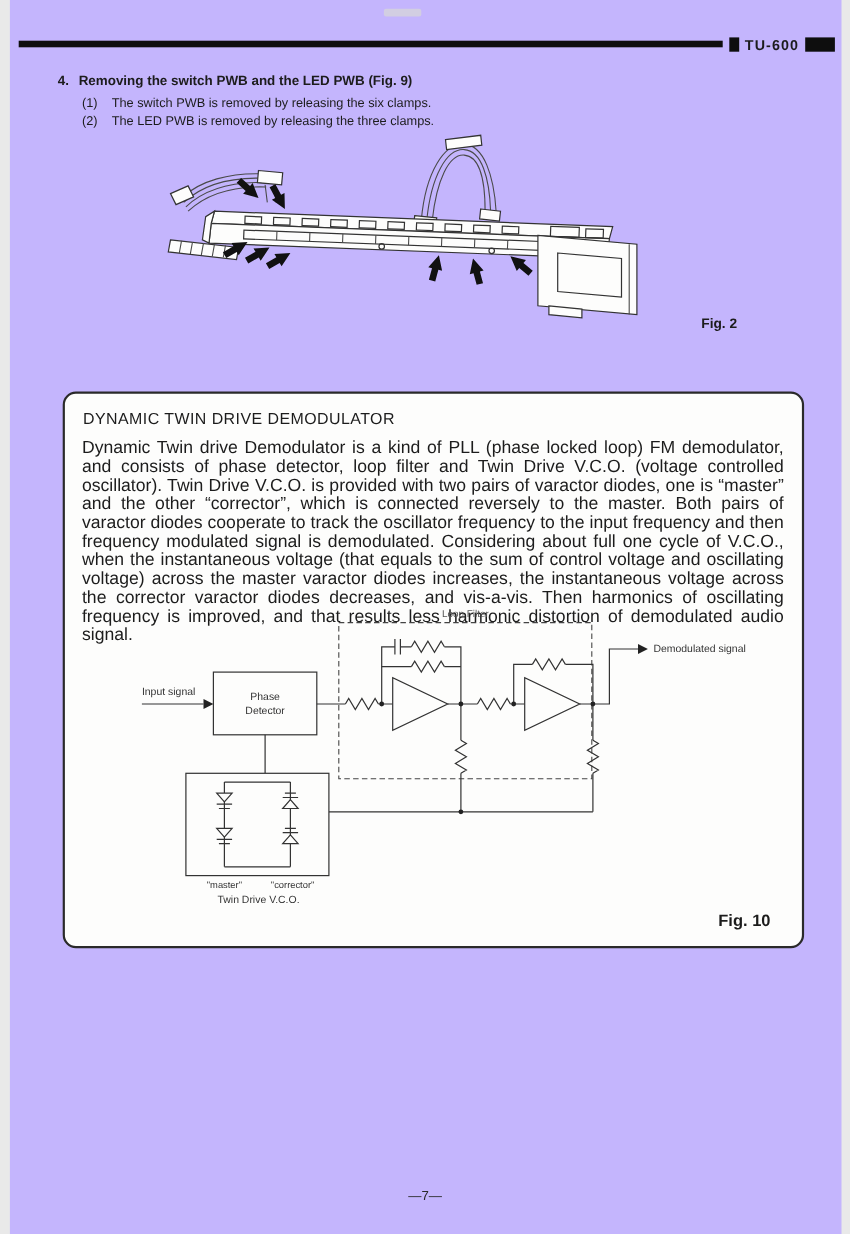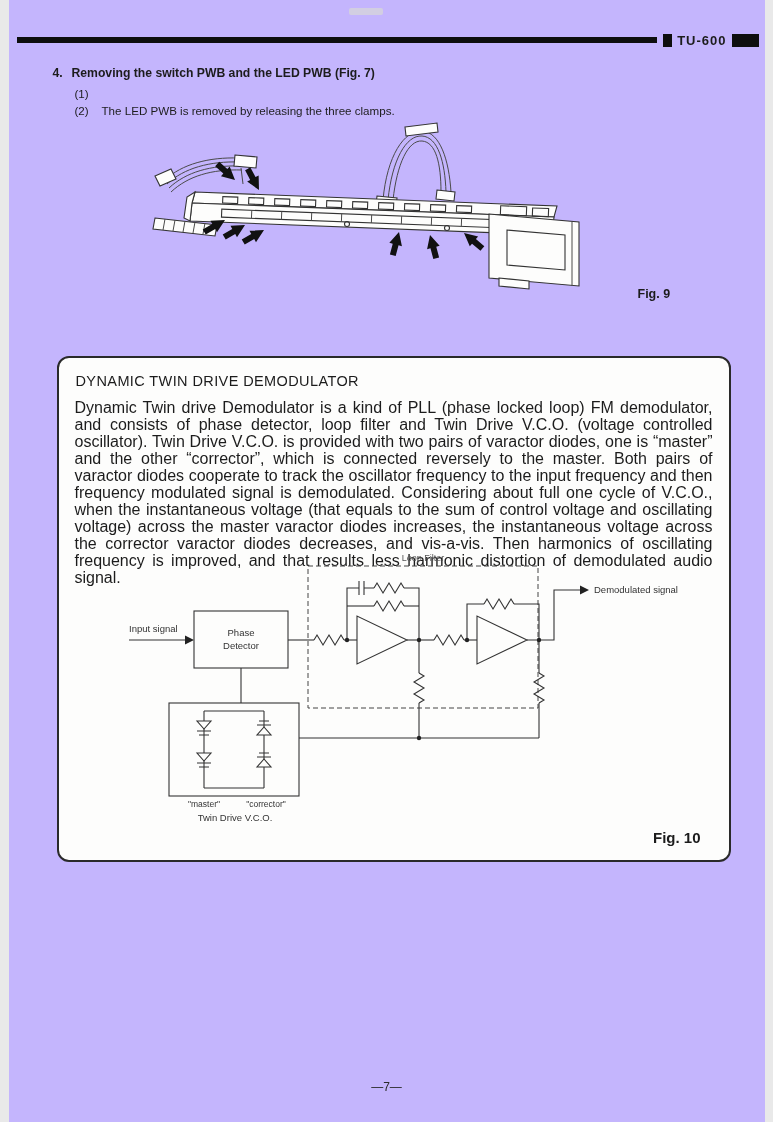--- a/index.html
+++ b/index.html
@@ -61,25 +61,26 @@
   <header class="topbar">
     <div class="rule-long"></div>
     <div class="model-block"></div>
     <span class="model-text">TU-600</span>
     <div class="rule-short"></div>
   </header>
 
   <section class="section4">
     <div class="heading-row">
       <span class="h-num">4.</span>
-      <span class="h-text">Removing the switch PWB and the LED PWB (Fig. 7)</span>
+      <span class="h-text">Removing the switch PWB and the LED PWB (Fig. 9)</span>
     </div>
     <div class="items">
       <div class="item">
         <span class="item-num">(1)</span>
+        <span>The switch PWB is removed by releasing the six clamps.</span>
       </div>
       <div class="item">
         <span class="item-num">(2)</span>
         <span>The LED PWB is removed by releasing the three clamps.</span>
       </div>
     </div>
   </section>
 
   <svg class="fig9-svg" width="460" height="175" viewBox="0 0 460 175">
     <defs>
@@ -149,21 +150,21 @@
       <use href="#barrow" transform="translate(98,62) rotate(42)"></use>
       <use href="#barrow" transform="translate(122,72) rotate(62)"></use>
       <use href="#barrow" transform="translate(88,102) rotate(-30)"></use>
       <use href="#barrow" transform="translate(108,107) rotate(-30)"></use>
       <use href="#barrow" transform="translate(127,112) rotate(-30)"></use>
       <use href="#barrow" transform="translate(262,114) rotate(-75)"></use>
       <use href="#barrow" transform="translate(293,117) rotate(-105)"></use>
       <use href="#barrow" transform="translate(327,115) rotate(-140)"></use>
     </g>
   </svg>
-  <div class="fig9-caption">Fig. 9</div>
+  <div class="fig9-caption">Fig. 2</div>
 
   <section class="demod-box">
     <h2 class="demod-title">DYNAMIC TWIN DRIVE DEMODULATOR</h2>
     <p class="demod-body">Dynamic Twin drive Demodulator is a kind of PLL (phase locked loop) FM demodulator, and consists of phase detector, loop filter and Twin Drive V.C.O. (voltage controlled oscillator). Twin Drive V.C.O. is provided with two pairs of varactor diodes, one is “master” and the other “corrector”, which is connected reversely to the master. Both pairs of varactor diodes cooperate to track the oscillator frequency to the input frequency and then frequency modulated signal is demodulated. Considering about full one cycle of V.C.O., when the instantaneous voltage (that equals to the sum of control voltage and oscillating voltage) across the master varactor diodes increases, the instantaneous voltage across the corrector varactor diodes decreases, and vis-a-vis. Then harmonics of oscillating frequency is improved, and that results less harmonic distortion of demodulated audio signal.</p>
 
     <svg class="fig10-svg" width="640" height="300" viewBox="0 0 640 300">
 
       <g>
         <rect class="dash" x="219" y="18" width="230" height="142"></rect>
         <text class="t9g" x="334" y="13" text-anchor="middle">Loop Filter</text>

